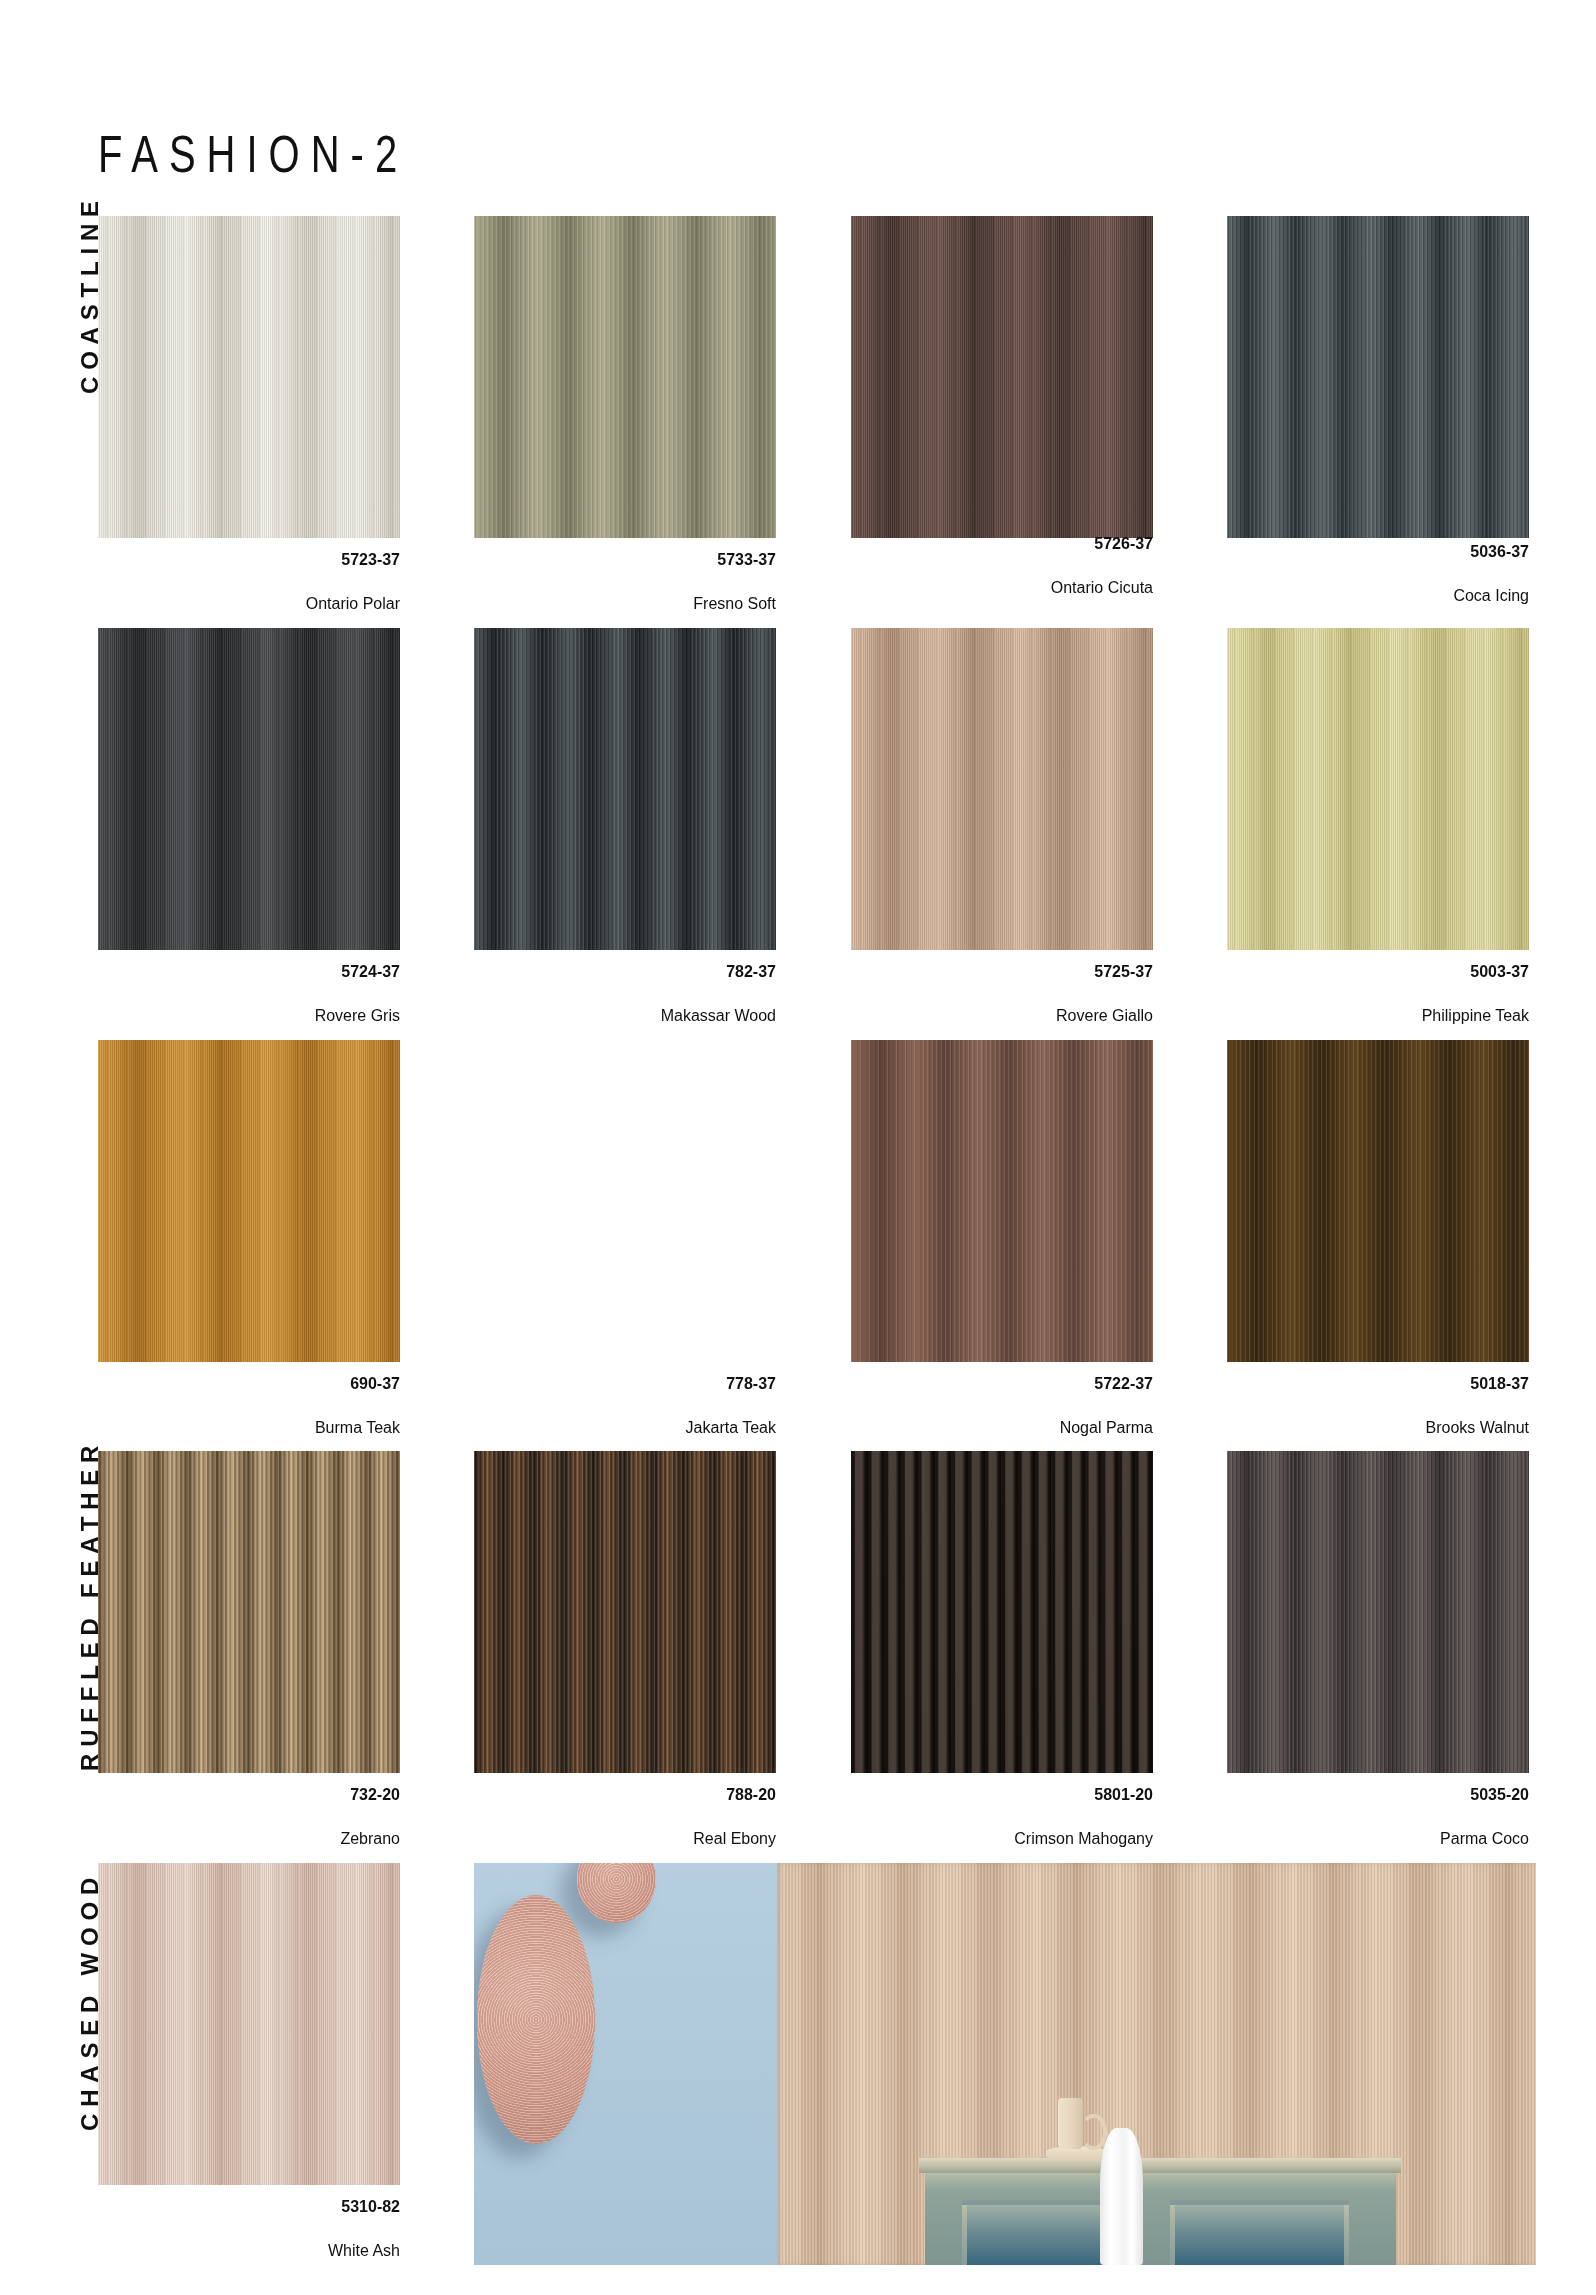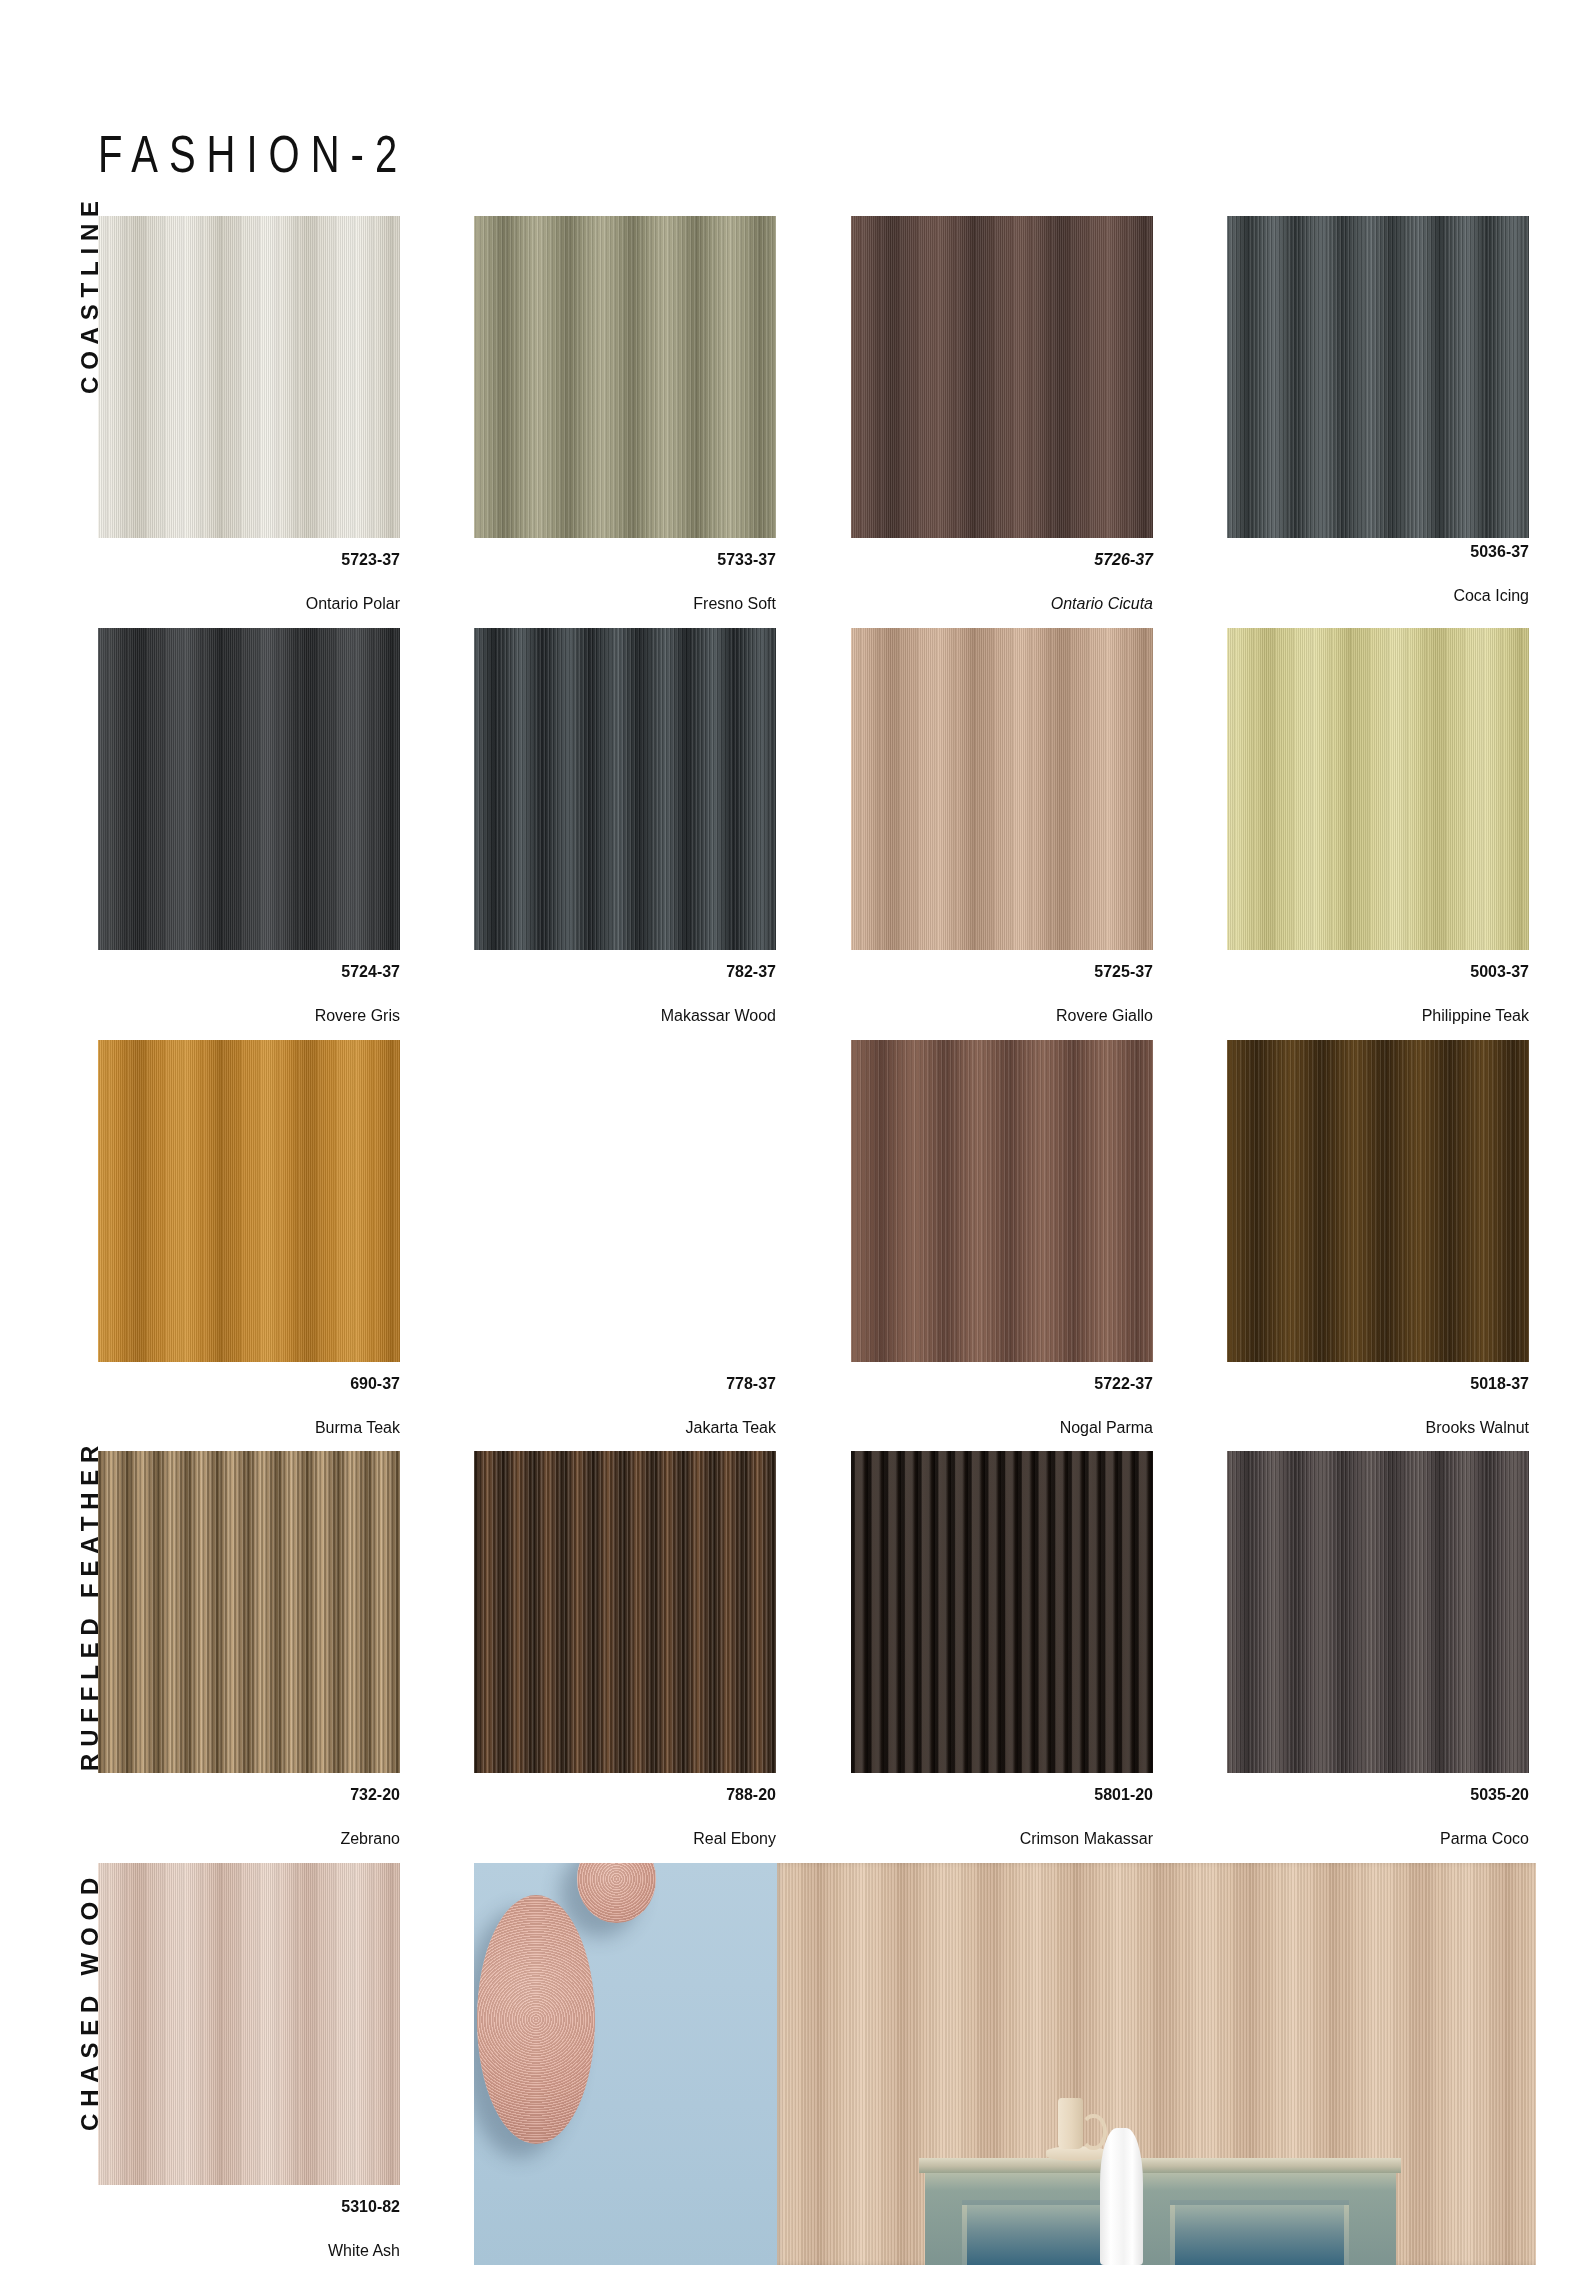--- a/index.html
+++ b/index.html
@@ -188,21 +188,21 @@
         </div>
         <div class="caption" style="top: 336px;">
           <span class="code">5733-37</span>
           <span class="name">Fresno Soft</span>
         </div>
       </div>
       <div class="cell" style="left: 851px; top: 216px; width: 302px;">
         <div class="swatch">
           <div class="grain" style="background: repeating-linear-gradient(90deg, rgba(255, 255, 255, 0.1) 0px, rgba(255, 255, 255, 0.1) 0.6px, rgba(0, 0, 0, 0.1) 1.3px, rgba(0, 0, 0, 0.1) 1.9px), repeating-linear-gradient(90deg, rgb(110, 83, 74) 0px, rgb(91, 68, 61) 21px, rgb(68, 50, 45) 39px, rgb(91, 68, 61) 61px, rgb(110, 83, 74) 85px), linear-gradient(90deg, rgba(0, 0, 0, 0.07) 0%, rgba(255, 255, 255, 0.06) 28%, rgba(0, 0, 0, 0.05) 55%, rgba(255, 255, 255, 0.05) 78%, rgba(0, 0, 0, 0.08) 100%), linear-gradient(rgba(255, 255, 255, 0.05) 0%, rgba(0, 0, 0, 0.05) 100%), linear-gradient(rgb(91, 68, 61), rgb(91, 68, 61));"></div>
         </div>
-        <div class="caption" style="top: 336px; font-style: italic;">
+        <div class="caption" style="top: 320px;">
           <span class="code">5726-37</span>
           <span class="name">Ontario Cicuta</span>
         </div>
       </div>
       <div class="cell" style="left: 1227px; top: 216px; width: 302px;">
         <div class="swatch">
           <div class="grain" style="background: repeating-linear-gradient(90deg, rgba(255, 255, 255, 0.13) 0px, rgba(255, 255, 255, 0.13) 0.6px, rgba(0, 0, 0, 0.17) 1.3px, rgba(0, 0, 0, 0.17) 1.9px, rgba(255, 255, 255, 0.04) 2.6px, rgba(255, 255, 255, 0.04) 3.9px), repeating-linear-gradient(90deg, rgb(91, 99, 102) 0px, rgb(68, 75, 77) 11px, rgb(43, 49, 51) 20px, rgb(68, 75, 77) 33px, rgb(91, 99, 102) 48px), linear-gradient(90deg, rgba(0, 0, 0, 0.07) 0%, rgba(255, 255, 255, 0.06) 28%, rgba(0, 0, 0, 0.05) 55%, rgba(255, 255, 255, 0.05) 78%, rgba(0, 0, 0, 0.08) 100%), linear-gradient(rgba(255, 255, 255, 0.05) 0%, rgba(0, 0, 0, 0.05) 100%), linear-gradient(rgb(68, 75, 77), rgb(68, 75, 77));"></div>
         </div>
         <div class="caption" style="top: 328px;">
           <span class="code">5036-37</span>
@@ -298,21 +298,21 @@
           <span class="code">788-20</span>
           <span class="name">Real Ebony</span>
         </div>
       </div>
       <div class="cell" style="left: 851px; top: 1451px; width: 302px;">
         <div class="swatch">
           <div class="grain" style="background: repeating-linear-gradient(90deg, rgba(0, 0, 0, 0.55) 0px, rgba(0, 0, 0, 0.55) 3.2px, rgba(255, 255, 255, 0.1) 4.5px, rgba(255, 255, 255, 0.14) 11px, rgba(0, 0, 0, 0.3) 14px, rgba(0, 0, 0, 0.55) 16.7px), repeating-linear-gradient(90deg, rgba(67, 49, 37, 0.07) 0px, rgb(46, 34, 27) 9px, rgb(26, 18, 13) 16.7px), linear-gradient(90deg, rgba(0, 0, 0, 0.07) 0%, rgba(255, 255, 255, 0.06) 28%, rgba(0, 0, 0, 0.05) 55%, rgba(255, 255, 255, 0.05) 78%, rgba(0, 0, 0, 0.08) 100%), linear-gradient(rgba(255, 255, 255, 0.05) 0%, rgba(0, 0, 0, 0.05) 100%), linear-gradient(rgb(46, 34, 27), rgb(46, 34, 27));"></div>
         </div>
         <div class="caption" style="top: 336px;">
           <span class="code">5801-20</span>
-          <span class="name">Crimson Makassar</span>
+          <span class="name">Crimson Mahogany</span>
         </div>
       </div>
       <div class="cell" style="left: 1227px; top: 1451px; width: 302px;">
         <div class="swatch">
           <div class="grain" style="background: repeating-linear-gradient(90deg, rgba(255, 255, 255, 0.13) 0px, rgba(255, 255, 255, 0.13) 0.6px, rgba(0, 0, 0, 0.17) 1.3px, rgba(0, 0, 0, 0.17) 1.9px, rgba(255, 255, 255, 0.04) 2.6px, rgba(255, 255, 255, 0.04) 3.9px), repeating-linear-gradient(90deg, rgb(95, 86, 84) 0px, rgb(74, 66, 66) 11px, rgb(51, 45, 45) 20px, rgb(74, 66, 66) 33px, rgb(95, 86, 84) 48px), linear-gradient(90deg, rgba(0, 0, 0, 0.07) 0%, rgba(255, 255, 255, 0.06) 28%, rgba(0, 0, 0, 0.05) 55%, rgba(255, 255, 255, 0.05) 78%, rgba(0, 0, 0, 0.08) 100%), linear-gradient(rgba(255, 255, 255, 0.05) 0%, rgba(0, 0, 0, 0.05) 100%), linear-gradient(rgb(74, 66, 66), rgb(74, 66, 66));"></div>
         </div>
         <div class="caption" style="top: 336px;">
           <span class="code">5035-20</span>
           <span class="name">Parma Coco</span>
         </div>

